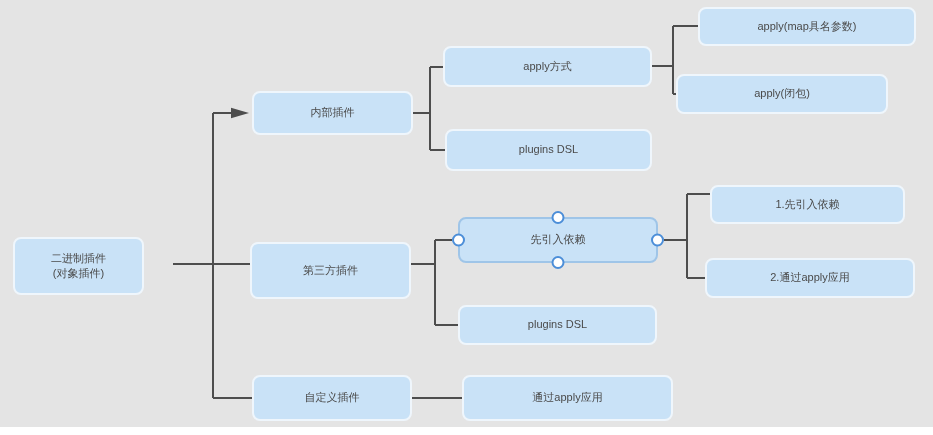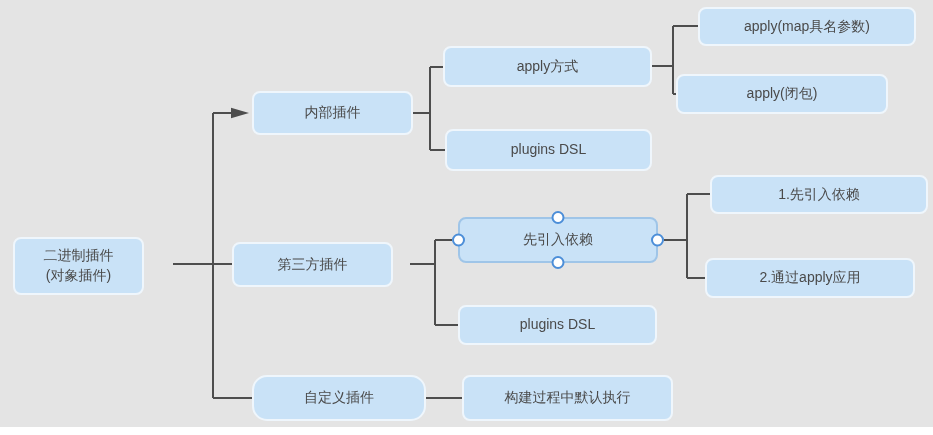--- a/index.html
+++ b/index.html
@@ -38,21 +38,21 @@
   }
   .node {
     position: absolute;
     box-sizing: border-box;
     background: var(--node-fill, #c9e2f7);
     border: 2px solid var(--node-border, #eff6fc);
     border-radius: 8px;
     display: flex;
     align-items: center;
     justify-content: center;
-    font-size: 14px;
+    font-size: 11px;
     color: var(--text-color, #4a4a4a);
     text-align: center;
     z-index: 2;
     cursor: default;
   }
   .node .label { white-space: pre-line; line-height: 1.4; }
   .node.selected { border-color: var(--selected-border, #9fc5e8); }
   .handle {
     position: absolute;
     width: 9px;
@@ -67,26 +67,26 @@
   .handle.h-left   { left: -8px; top: 50%;    transform: translateY(-50%); }
   .handle.h-right  { right: -8px; top: 50%;   transform: translateY(-50%); }
 
   
   .n-root          { left: 13px;  top: 237px; width: 131px; height: 58px; }
   .n-internal      { left: 252px; top: 91px;  width: 161px; height: 44px; }
   .n-apply-method  { left: 443px; top: 46px;  width: 209px; height: 41px; }
   .n-dsl-internal  { left: 445px; top: 129px; width: 207px; height: 42px; }
   .n-apply-map     { left: 698px; top: 7px;   width: 218px; height: 39px; }
   .n-apply-closure { left: 676px; top: 74px;  width: 212px; height: 40px; }
-  .n-third-party   { left: 232px; top: 242px; width: 161px; height: 45px; }
+  .n-third-party   { left: 250px; top: 242px; width: 161px; height: 57px; }
   .n-traditional   { left: 458px; top: 217px; width: 200px; height: 46px; }
   .n-dsl-third     { left: 458px; top: 305px; width: 199px; height: 40px; }
-  .n-step1         { left: 710px; top: 175px; width: 218px; height: 39px; justify-content: center; }
+  .n-step1         { left: 710px; top: 185px; width: 195px; height: 39px; justify-content: center; }
   .n-step2         { left: 705px; top: 258px; width: 210px; height: 40px; }
-  .n-custom        { left: 252px; top: 375px; width: 174px; height: 46px; border-radius: 15px; }
+  .n-custom        { left: 252px; top: 375px; width: 160px; height: 46px; }
   .n-default-exec  { left: 462px; top: 375px; width: 211px; height: 46px; }
 </style>
 </head>
 <body>
 
 <div id="stage">
   <div id="canvas">
 
     <svg id="connector-layer" width="933" height="435">
       <path d="M173 264 H250 M213 113 V398"></path>
@@ -147,17 +147,17 @@
 
     <div class="node n-step2">
       <span class="label">2.通过apply应用</span>
     </div>
 
     <div class="node n-custom">
       <span class="label">自定义插件</span>
     </div>
 
     <div class="node n-default-exec">
-      <span class="label">构建过程中默认执行</span>
+      <span class="label">通过apply应用</span>
     </div>
 
   </div>
 </div>
 
 </body></html>

